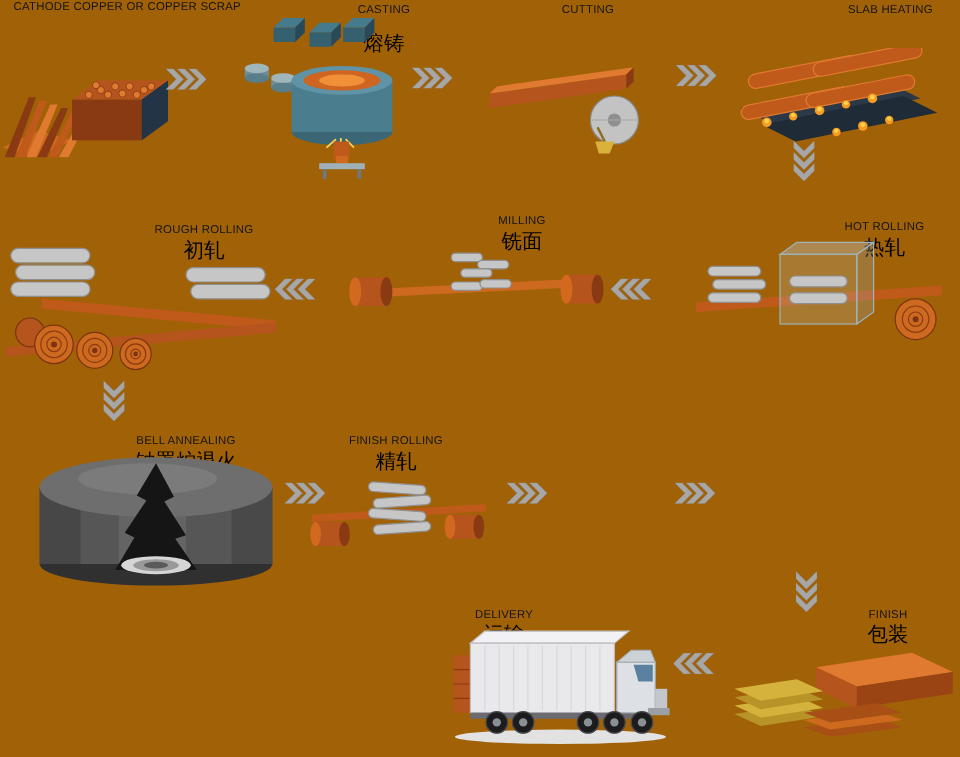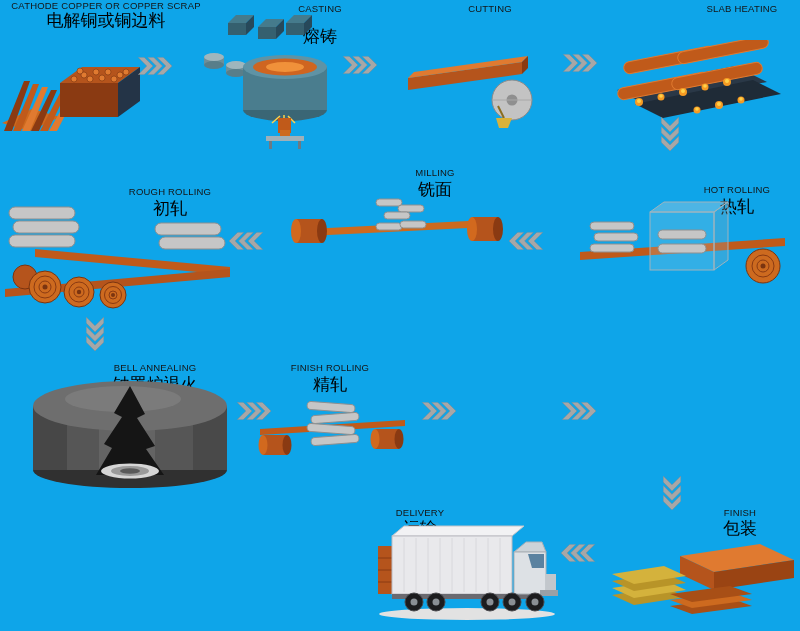--- a/index.html
+++ b/index.html
@@ -1,18 +1,18 @@
 <!DOCTYPE html>
 <html><head>
 <meta charset="utf-8">
 <style>
   * { margin:0; padding:0; box-sizing:border-box; }
   html,body { width:800px; height:631px; background:#ffffff; }
   body { font-family:"Liberation Sans", sans-serif; }
-  .canvas { position:relative; width:800px; height:631px; background:#0ea5e9; overflow:hidden; }
+  .canvas { position:relative; width:800px; height:631px; background:#a16207; overflow:hidden; }
   .stage { position:absolute; }
   .en { position:absolute; font-size:9.5px; font-weight:400; color:#141414; text-align:center; letter-spacing:.2px; white-space:nowrap; }
   .zh { position:absolute; font-size:17px; color:#000; text-align:center; white-space:nowrap; line-height:1.1; }
   .illus { position:absolute; }
   .arrow { position:absolute; width:34px; height:18px; fill:#a7a7a7; stroke:#838383; stroke-width:.6; }
   .arrow.left { transform:scaleX(-1); }
   .arrow.down { transform:rotate(90deg); }
 </style>
 </head>
 <body>
@@ -24,21 +24,20 @@
       <symbol id="chev3" viewBox="0 0 50 26">
         <polygon points="0,0 9,0 22,13 9,26 0,26 13,13"></polygon>
         <polygon points="14,0 23,0 36,13 23,26 14,26 27,13"></polygon>
         <polygon points="28,0 37,0 50,13 37,26 28,26 41,13"></polygon>
       </symbol>
     </defs>
   </svg>
 
   <div class="stage" style="left:0;top:3;width:215px;height:140px">
     <div class="en" style="left:0;top:0;width:212px">CATHODE COPPER OR COPPER SCRAP</div>
-    <div class="zh" style="left:0;top:12px;width:212px">电解铜或铜边料</div>
     <svg class="illus" style="left:2px;top:35px" width="212" height="100" viewBox="0 0 212 100">
       <polygon points="0,88 30,74 58,82 28,96" fill="#cd6a1f"></polygon>
       <polygon points="2,96 22,46 28,46 10,96" fill="#8a3a12"></polygon>
       <polygon points="11,96 31,49 37,49 19,96" fill="#c05a1a"></polygon>
       <polygon points="20,96 40,52 46,52 28,96" fill="#e07a30"></polygon>
       <polygon points="29,96 49,55 55,55 37,96" fill="#8a3a12"></polygon>
       <polygon points="38,96 58,58 64,58 46,96" fill="#c05a1a"></polygon>
       <polygon points="47,96 67,61 73,61 55,96" fill="#e07a30"></polygon>
       <polygon points="58,48 80,32 138,32 116,48" fill="#b5541c"></polygon>
       <rect x="58" y="48" width="58" height="34" fill="#8a3a12"></rect>
@@ -196,21 +195,21 @@
           <circle cx="108" cy="90" r="4" fill="none" stroke="#8a3a12"></circle>
           <circle cx="108" cy="90" r="2" fill="#7a3410"></circle>
       </g>
     </svg>
   </div>
 
   <svg class="arrow left" style="left:229px;top:232px" viewBox="0 0 50 26">
       <use href="#chev3"></use>
     </svg>
 
-  <div class="stage" style="left:290px;top:166px;width:215px;height:104px">
+  <div class="stage" style="left:290px;top:178px;width:215px;height:104px">
     <div class="en" style="left:85px;top:1px;width:120px">MILLING</div>
     <div class="zh" style="left:115px;top:15px;width:60px">铣面</div>
     <svg class="illus" style="left:0;top:27px" width="215" height="75" viewBox="0 0 215 75">
       <polygon points="18,36 198,27 198,34 18,43" fill="#cd6a1f"></polygon>
       <g>
         <rect x="6" y="26" width="26" height="24" fill="#b5541c"></rect>
         <ellipse cx="6" cy="38" rx="5" ry="12" fill="#d2691e"></ellipse>
         <ellipse cx="32" cy="38" rx="5" ry="12" fill="#8a3a12"></ellipse>
       </g>
       <g>

